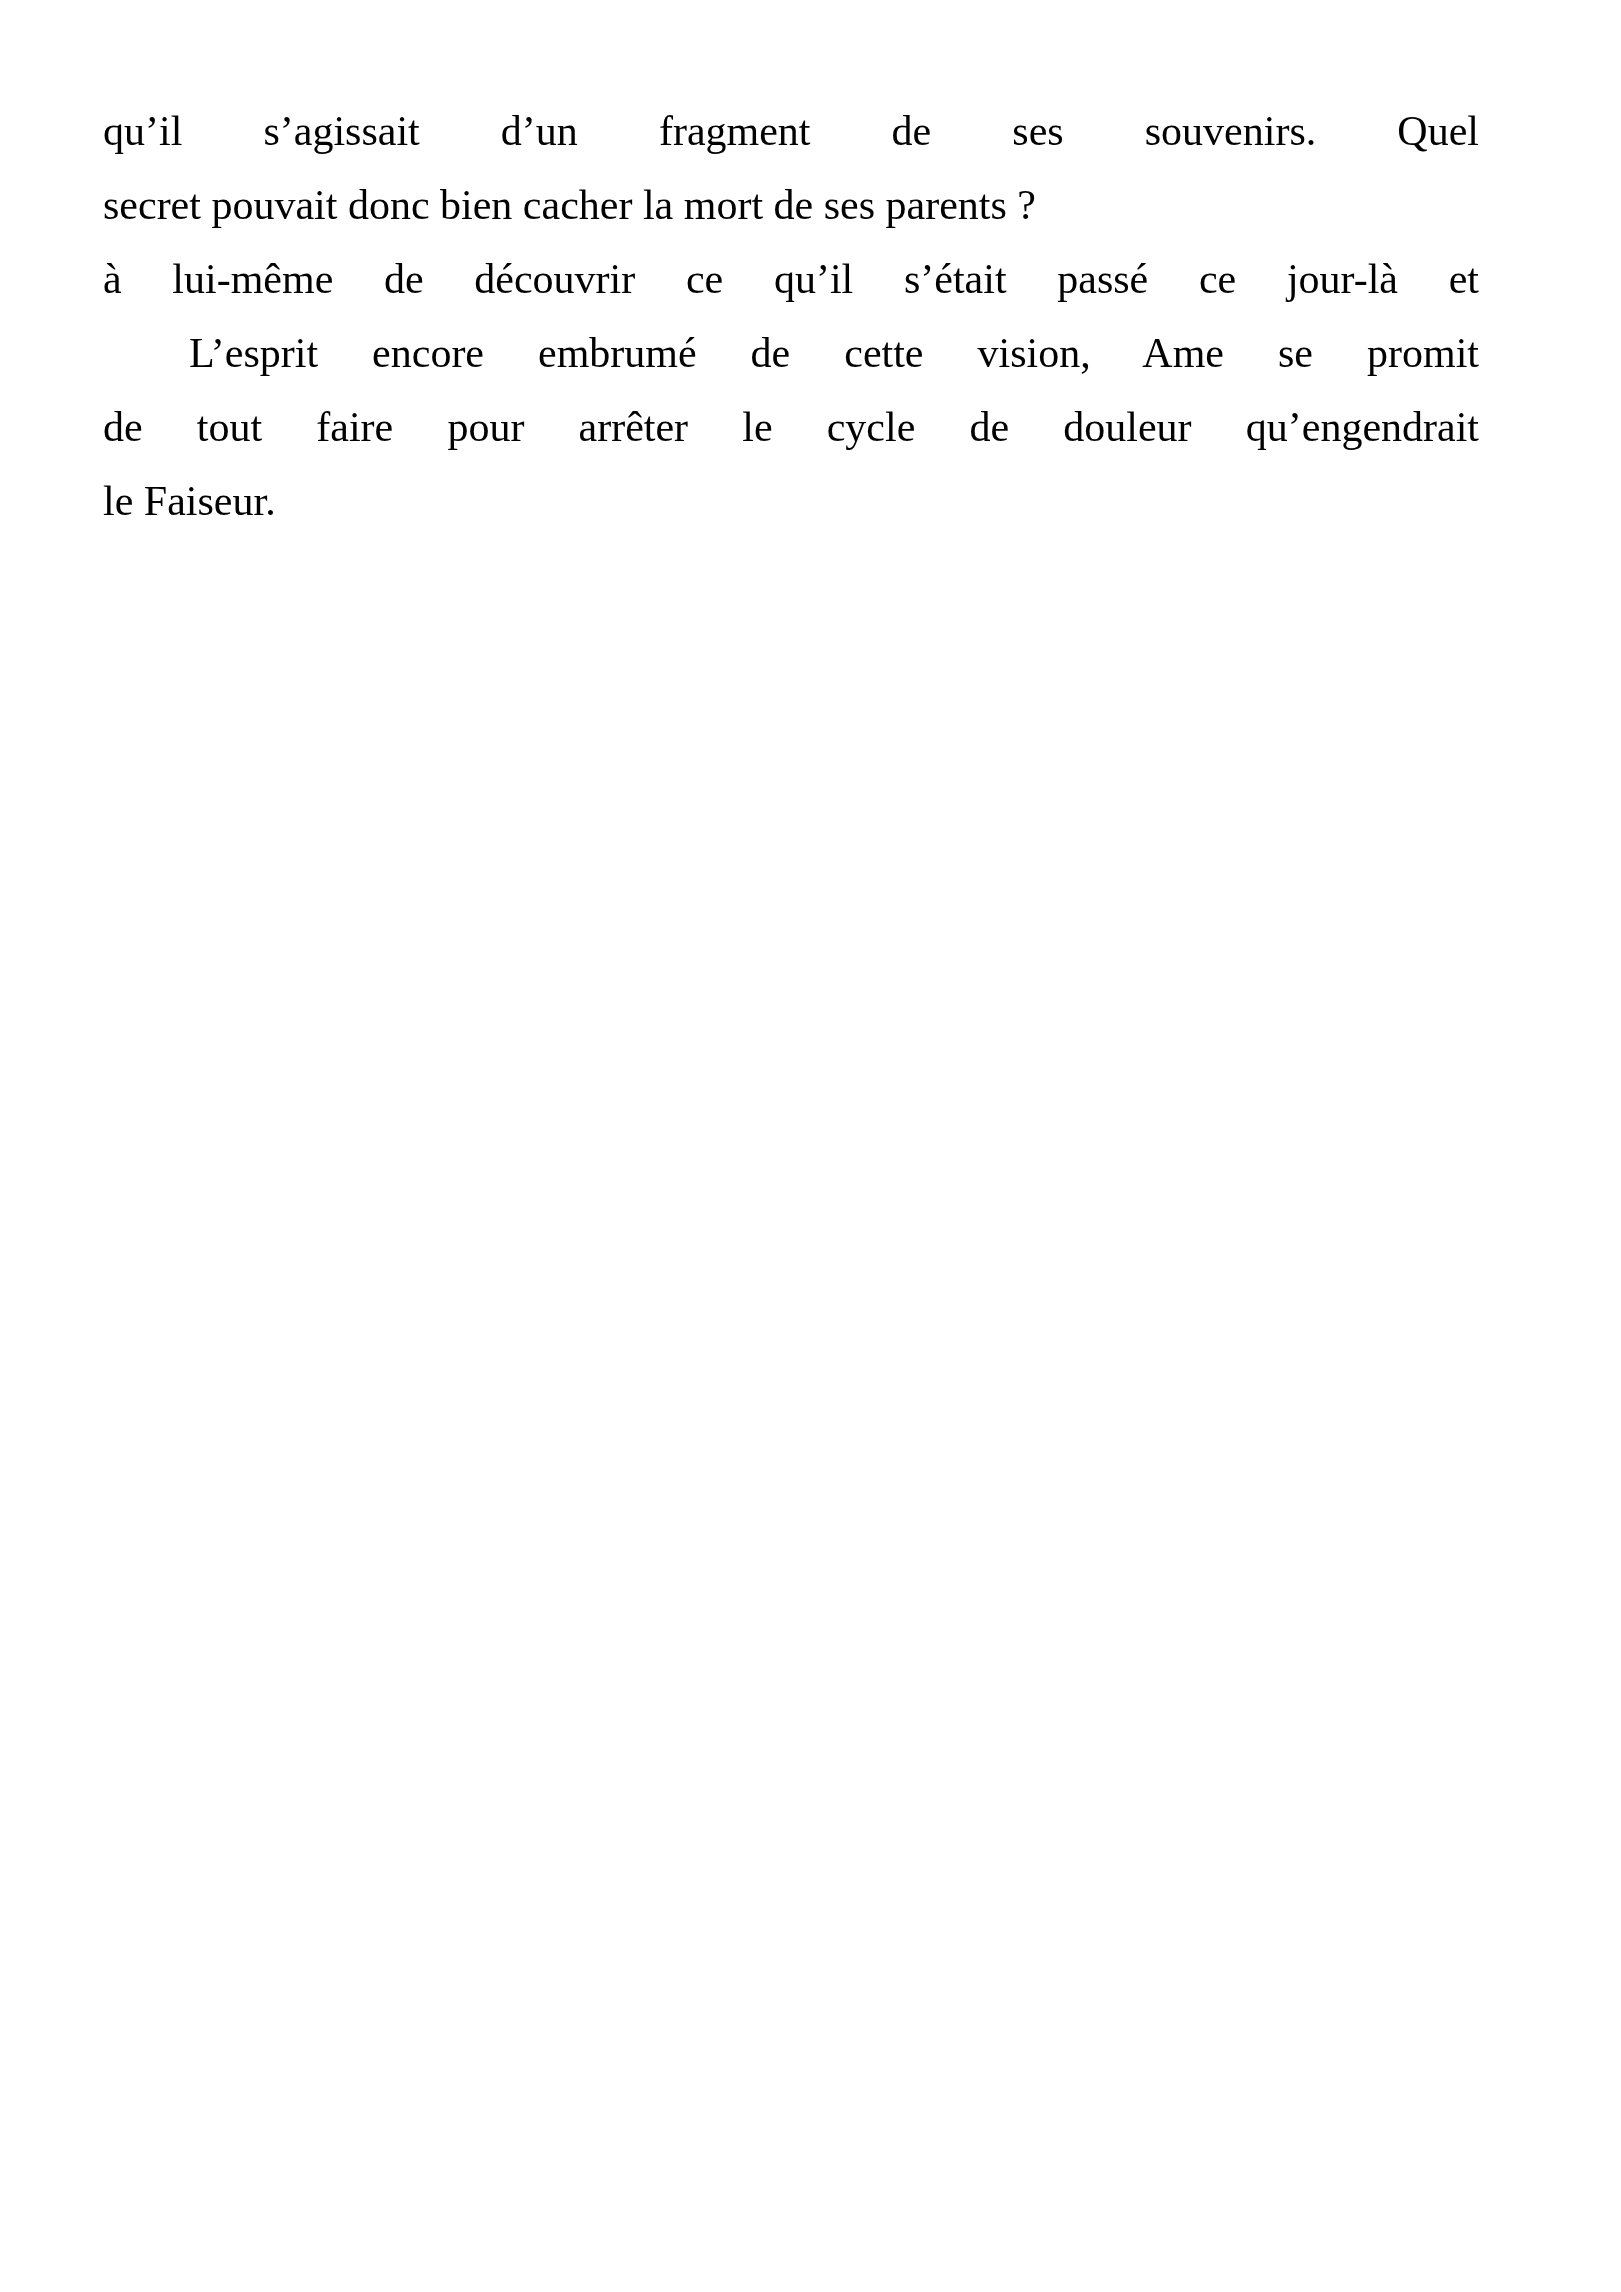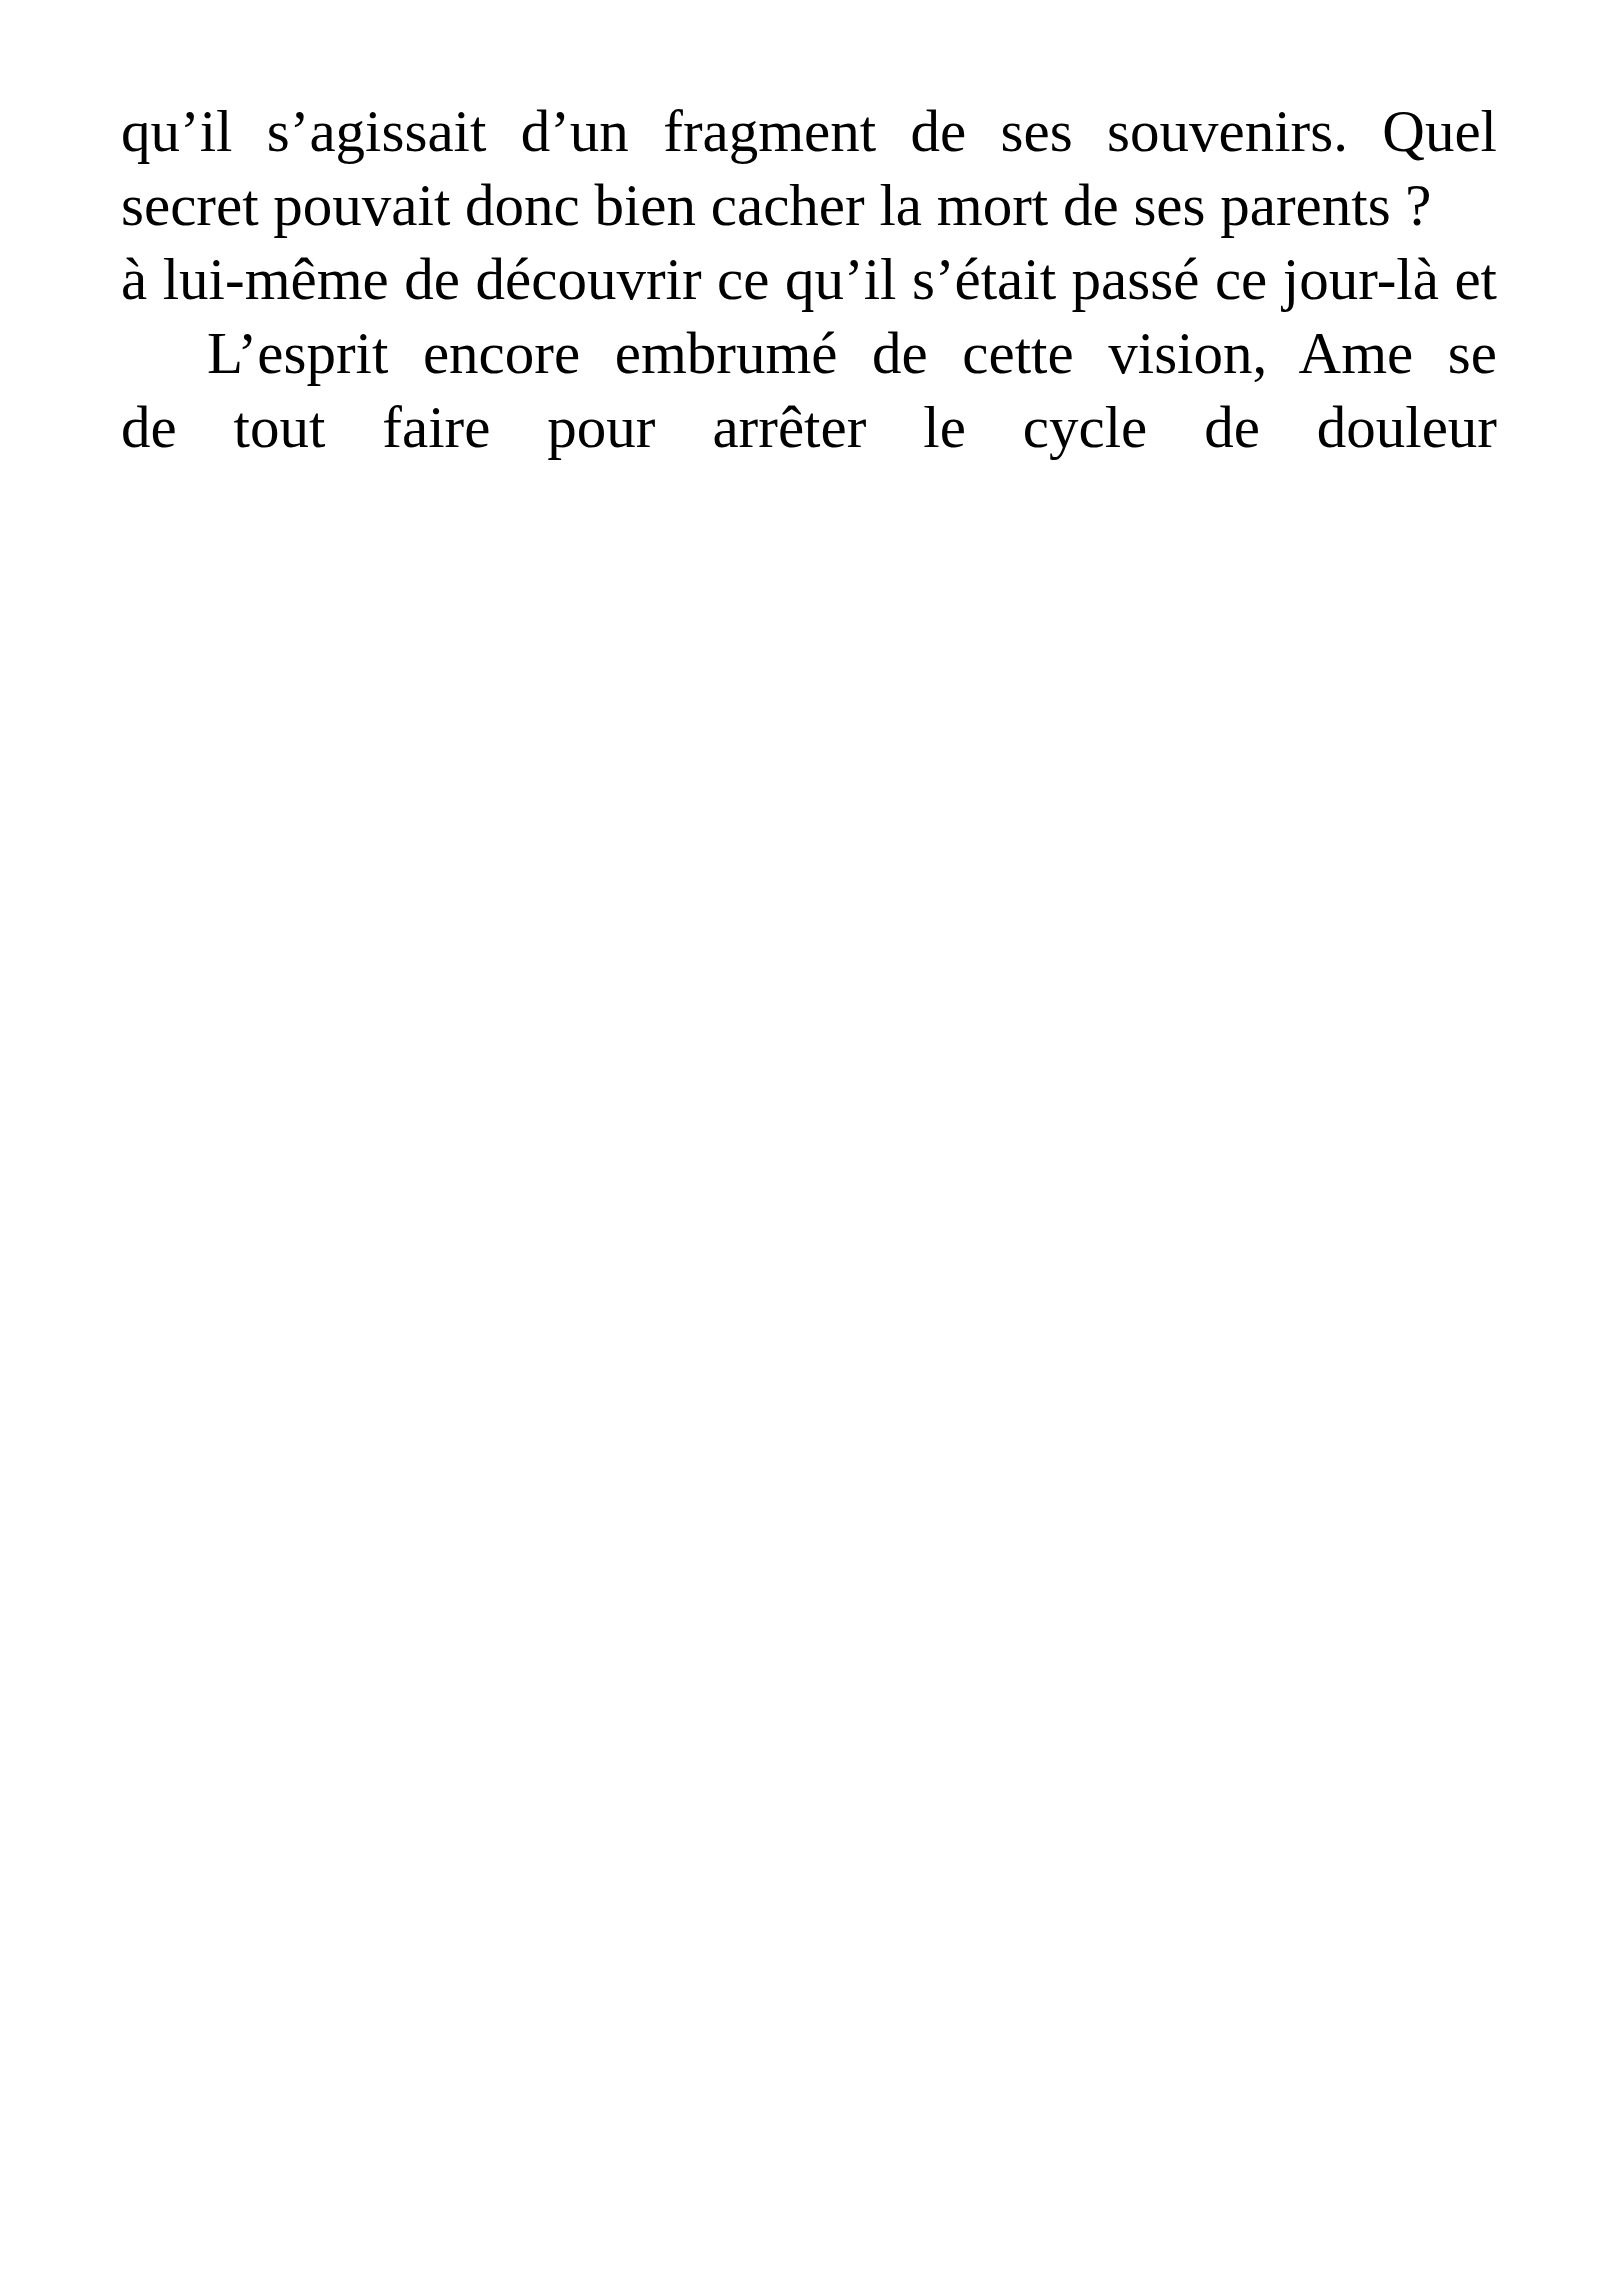--- a/index.html
+++ b/index.html
@@ -13,24 +13,23 @@
     height: 2293px;
     background: #ffffff;
     overflow: hidden;
   }
   .text-block {
     position: absolute;
     left: 103px;
     top: 94px;
     width: 1376px;
     font-family: "Liberation Serif", "DejaVu Serif", serif;
-    font-size: 59px;
+    font-size: 42px;
     line-height: 74px;
     color: #000000;
-    margin-left: 18px;
     -webkit-font-smoothing: antialiased;
   }
   .line {
     white-space: normal;
     overflow: hidden;
     height: 74px;
   }
   
   .line.justified {
     text-align: justify;
@@ -57,17 +56,18 @@
 
     <div class="paragraph">
       <div class="line justified">qu’il s’agissait d’un fragment de ses souvenirs. Quel</div>
       <div class="line last">secret pouvait donc bien cacher la mort de ses parents ?</div>
     </div>
 
     <div class="paragraph">
       <div class="line justified">à lui-même de découvrir ce qu’il s’était passé ce jour-là et</div>
       <div class="line justified indented">L’esprit encore embrumé de cette vision, Ame se promit</div>
       <div class="line justified">de tout faire pour arrêter le cycle de douleur qu’engendrait</div>
+      <div class="line last">le Faiseur.</div>
     </div>
 
   </div>
 </div>
 
 
 </body></html>

